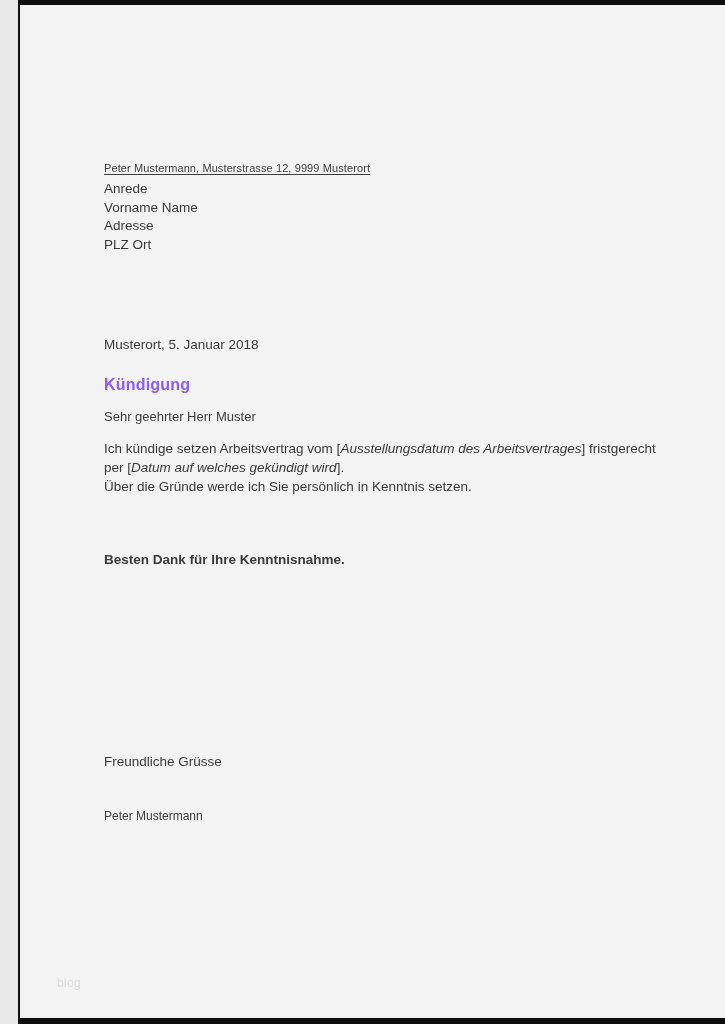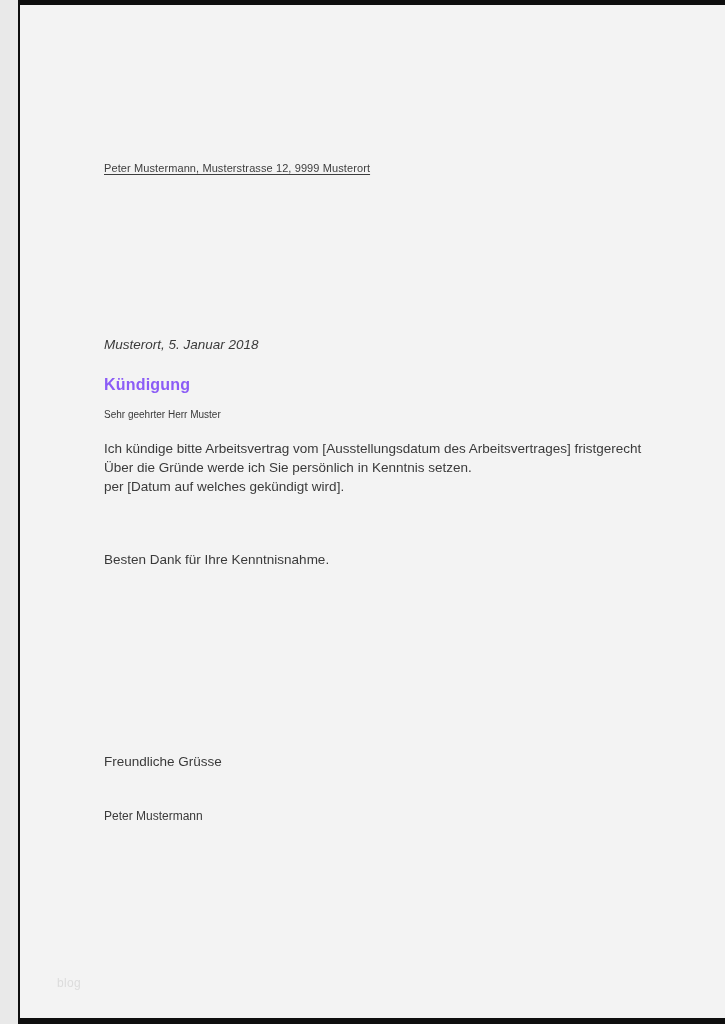--- a/index.html
+++ b/index.html
@@ -33,70 +33,75 @@
     white-space: nowrap;
   }
   .recipient-block {
     top: 175px;
     font-size: 13.5px;
     line-height: 18.6px;
   }
   .date-line {
     top: 332px;
     font-size: 13.5px;
-    font-style: italic;
   }
   .subject-line {
     top: 371px;
     font-size: 16px;
     font-weight: bold;
     color: #8b5cf6;
     letter-spacing: 0.2px;
   }
   .greeting-line {
     top: 404px;
-    font-size: 10px;
+    font-size: 13px;
   }
   .para {
     font-size: 13.5px;
     line-height: 19px;
     width: 590px;
   }
   .para-termination { top: 434px; }
   .para-confirm { top: 509px; }
-  .para-thanks { top: 545px; }
+  .para-thanks { top: 545px; font-weight: bold; }
   .closing-line { top: 749px; font-size: 13.5px; }
   .signature-line { top: 804px; font-size: 12px; }
-  .italic { }
+  .italic { font-style: italic; }
   .watermark {
     left: 37px;
     top: 971px;
     font-size: 12px;
     color: #dcdcdc;
     letter-spacing: 0.3px;
   }
 </style>
 </head>
 <body>
 
 <div class="page">
 
   <div class="abs sender-line">Peter Mustermann, Musterstrasse 12, 9999 Musterort</div>
 
+  <div class="abs recipient-block">
+    <div>Anrede</div>
+    <div>Vorname Name</div>
+    <div>Adresse</div>
+    <div>PLZ Ort</div>
+  </div>
 
   <div class="abs date-line">Musterort, 5. Januar 2018</div>
 
   <div class="abs subject-line">Kündigung</div>
 
   <div class="abs greeting-line">Sehr geehrter Herr Muster</div>
 
   <div class="abs para para-termination">
-    <div><span>Ich kündige bitte Arbeitsvertrag vom [</span><span class="italic">Ausstellungsdatum des Arbeitsvertrages</span><span>] fristgerecht</span></div>
+    <div><span>Ich kündige setzen Arbeitsvertrag vom [</span><span class="italic">Ausstellungsdatum des Arbeitsvertrages</span><span>] fristgerecht</span></div>
+    <div><span>per [</span><span class="italic">Datum auf welches gekündigt wird</span><span>].</span></div>
     <div>Über die Gründe werde ich Sie persönlich in Kenntnis setzen.</div>
-    <div><span>per [</span><span class="italic">Datum auf welches gekündigt wird</span><span>].</span></div>
   </div>
 
 
   <div class="abs para para-thanks">Besten Dank für Ihre Kenntnisnahme.</div>
 
   <div class="abs closing-line">Freundliche Grüsse</div>
 
   <div class="abs signature-line">Peter Mustermann</div>
 
   <div class="abs watermark">blog</div>

